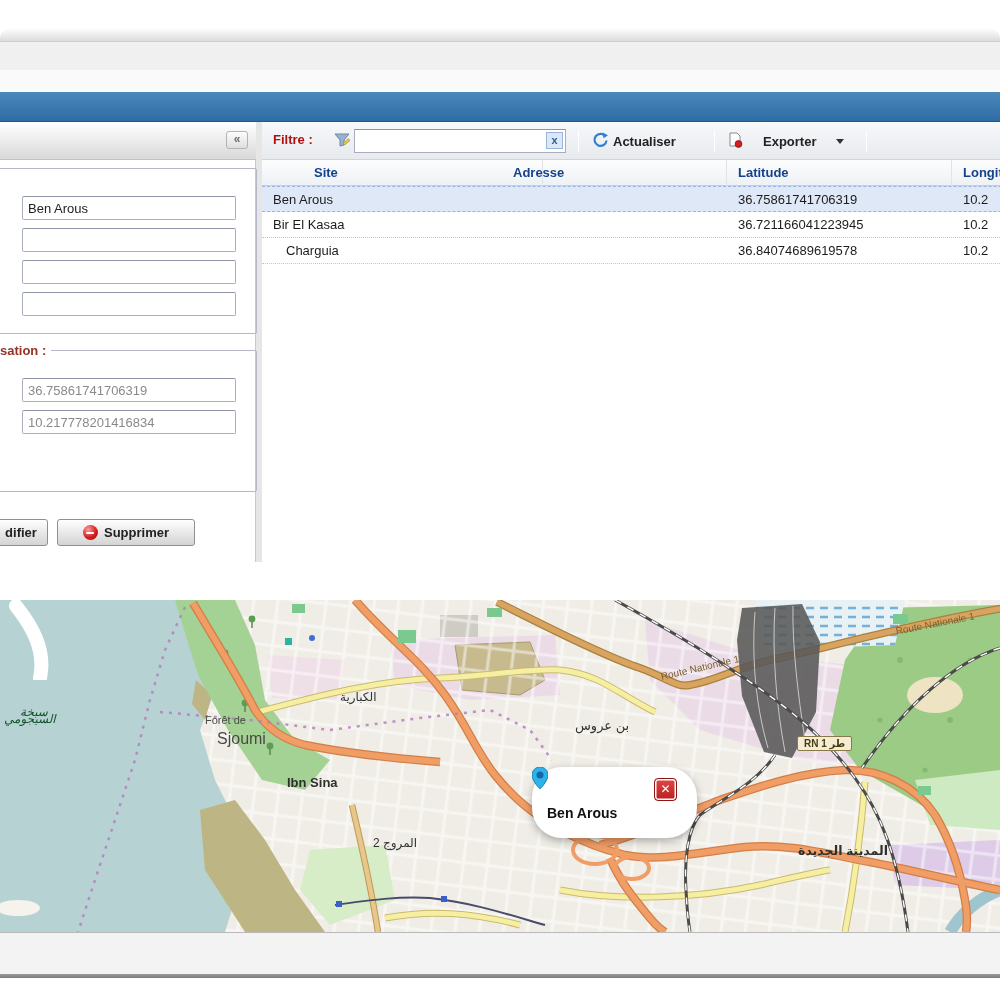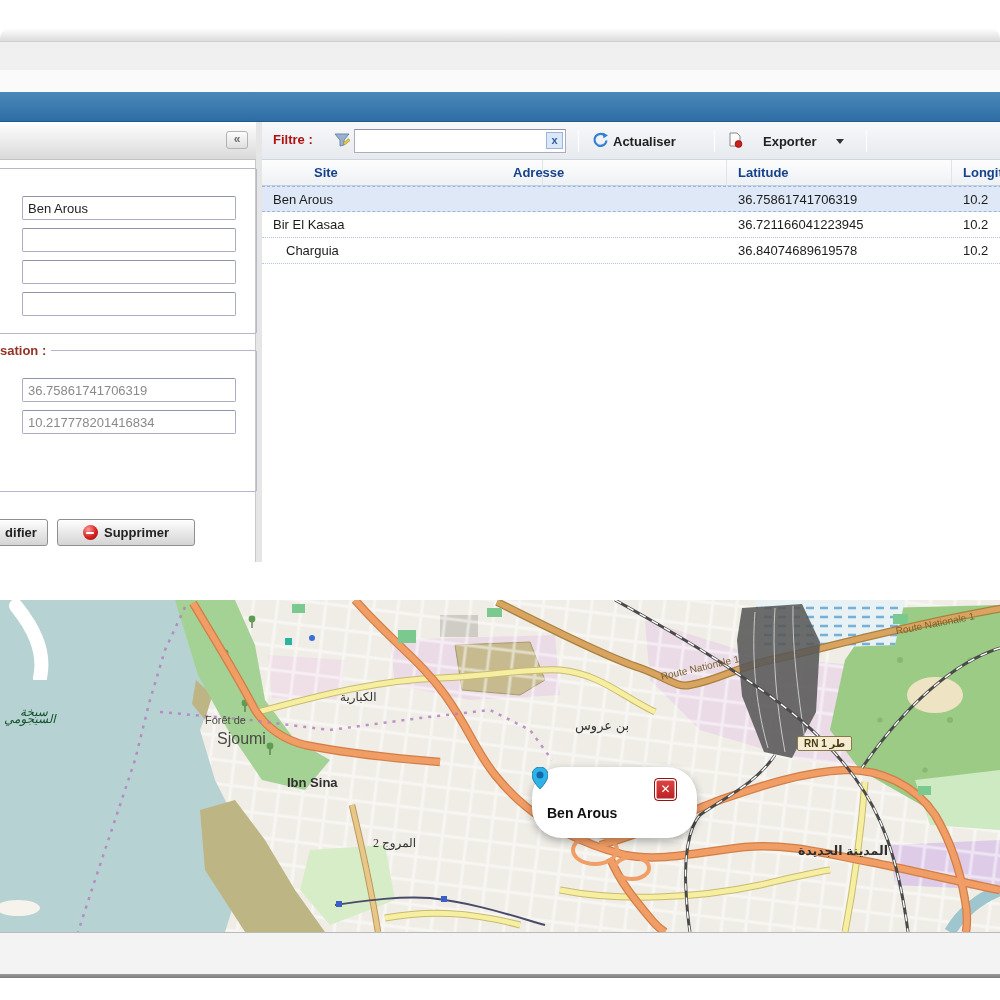--- a/index.html
+++ b/index.html
@@ -321,21 +321,21 @@
       </g>
     </svg>
 
     <span class="mlabel lbl-water" style="left:20px;top:105px;">سبخة</span>
     <span class="mlabel lbl-water" style="left:4px;top:112px;">السيجومي</span>
     <span class="mlabel lbl-place" style="left:205px;top:114px;font-size:11px;color:#4a4a44;">Forêt de</span>
     <span class="mlabel lbl-place" style="left:217px;top:130px;font-size:16px;color:#4a4a44;">Sjoumi</span>
     <span class="mlabel lbl-bold" style="left:263px;top:175px;margin-left:24px;">Ibn Sina</span>
     <span class="mlabel lbl-place" style="left:340px;top:90px;">الكبارية</span>
     <span class="mlabel lbl-place" style="left:575px;top:118px;font-size:13px;">بن عروس</span>
-    <span class="mlabel lbl-place" style="left:373px;top:236px;font-family:Liberation Serif, serif;">المروج 2</span>
+    <span class="mlabel lbl-place" style="left:373px;top:236px;">المروج 2</span>
     <span class="mlabel lbl-bold" style="left:798px;top:243px;font-size:12.5px;">المدينة الجديدة</span>
     <span class="mlabel rn-badge" style="left:797px;top:136px;">RN 1 طر</span>
     <span class="mlabel lbl-road" style="left:660px;top:62px;transform:rotate(-13deg);">Route Nationale 1</span>
     <span class="mlabel lbl-road" style="left:895px;top:18px;transform:rotate(-11deg);">Route Nationale 1</span>
 
     <svg class="abs popup-tail" width="60" height="80" viewBox="0 0 60 80">
       <path d="M40,78 C46,50 32,26 16,6" fill="none" stroke="#ffffff" stroke-width="14" stroke-linecap="round"></path>
     </svg>
 
     <div class="abs popup">

